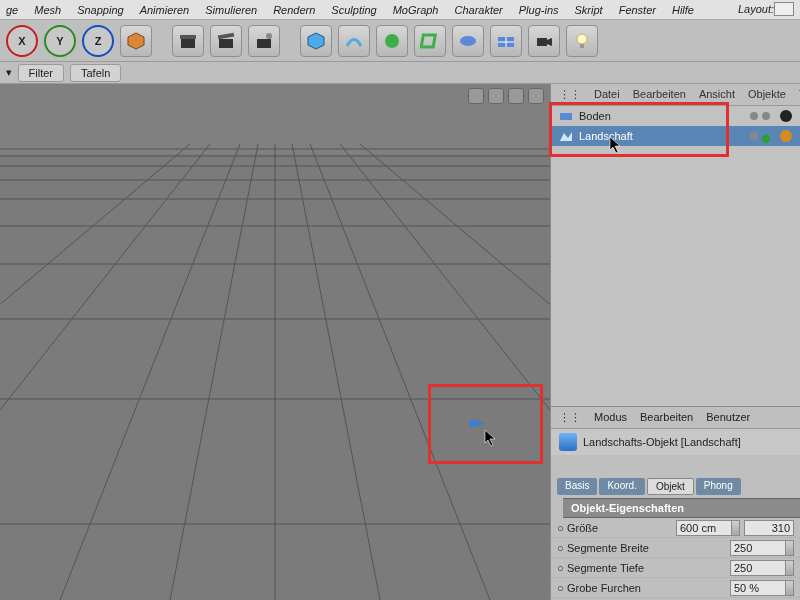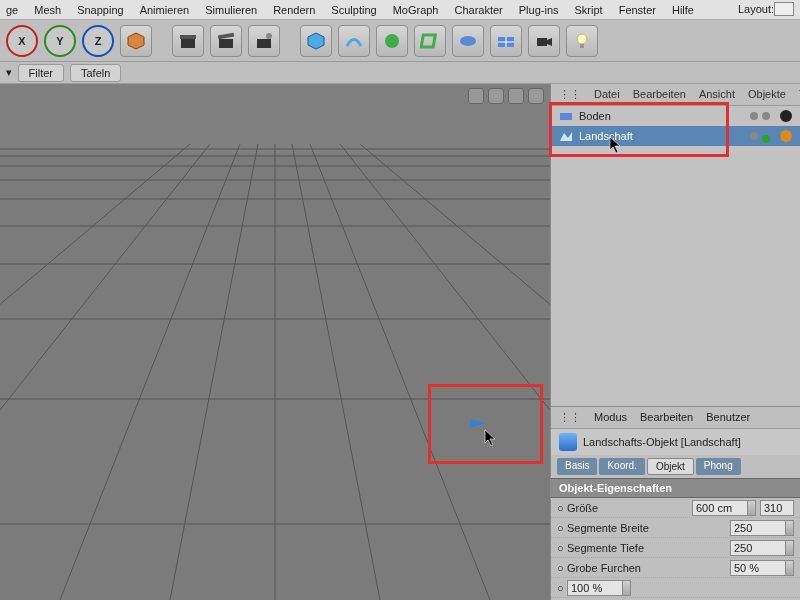--- a/index.html
+++ b/index.html
@@ -1,19 +1,19 @@
 <!DOCTYPE html>
 <html><head>
   <meta charset="utf-8">
   <style>
     * { margin:0; padding:0; box-sizing:border-box; font-family:Arial,Helvetica,sans-serif; font-size:11px; color:#222; }
     body { width:800px; height:600px; background:#bfbfbf; overflow:hidden; position:relative; }
 
     
-    .menubar { height:20px; display:flex; align-items:center; gap:16px; padding:0 6px; background:#e2e2e2; border-bottom:1px solid #aaa; }
+    .menubar { height:20px; display:flex; align-items:center; gap:16px; padding:0 6px; background:#e2e2e2; border-bottom:1px solid #aaa;font-style:italic; }
     .menubar span { cursor:default; }
 
     
     .toolbar { height:42px; background:#bfbfbf; border-bottom:1px solid #9a9a9a; display:flex; align-items:center; gap:6px; padding:0 6px; }
     .tb-btn { width:32px; height:32px; background:linear-gradient(#d7d7d7,#b7b7b7); border:1px solid #8f8f8f; border-radius:4px; display:flex; align-items:center; justify-content:center; }
     .tb-btn svg { width:20px; height:20px; }
     .axis { border-radius:50%; border:2px solid; background:#c8c8c8; font-weight:bold; display:flex; align-items:center; justify-content:center; }
     .axis.x { border-color:#c02020; color:#c02020;}
     .axis.y { border-color:#2a8a20; color:#2a8a20;}
     .axis.z { border-color:#1050c0; color:#1050c0;}
@@ -49,29 +49,29 @@
 
     
     .redbox { position:absolute; border:3px solid #e03030; pointer-events:none; }
 
     
     .am { border-top:1px solid #8a8a8a; flex:1; display:flex; flex-direction:column; }
     .am-top { display:flex; gap:13px; padding:4px 8px; border-bottom:1px solid #999; }
     .am-title { display:flex; align-items:center; gap:6px; padding:4px 8px; background:#c7c7c7; }
     .am-title .ico { width:18px; height:18px; background:linear-gradient(#6fb3f5,#2c6fc7); border-radius:3px; }
     .am-tabs { display:flex; gap:2px; padding:3px 6px; }
-    .tab { padding:2px 8px; background:#6f8aa5; color:#fff; border-radius:2px; font-size:10px; }
+    .tab { padding:2px 8px; background:#6f8aa5; color:#fff; border-radius:2px; font-size:10px;margin-top:20px; }
     .tab.active { background:#dcdcdc; color:#222; border:1px solid #888; }
-    .am-section-h { padding:3px 8px; background:#8b8b8b; color:#fff; font-weight:bold; border-top:1px solid #666; border-bottom:1px solid #666;}
+    .am-section-h { padding:3px 8px; background:#8b8b8b; color:#fff; font-weight:bold; border-top:1px solid #666; border-bottom:1px solid #666;margin-left:12px;}
     .prop-row { display:flex; align-items:center; height:20px; padding:0 6px; border-bottom:1px dotted #aaa; }
     .prop-row .bullet { width:10px; }
     .prop-row .plabel { flex:1; color:#222; }
     .prop-row .pfield { width:64px; height:16px; background:#e5e5e5; border:1px solid #8a8a8a; display:flex; align-items:center; justify-content:space-between; padding:0 3px; }
     .prop-row .pfield .spin { width:8px; height:100%; background:linear-gradient(#d0d0d0,#a8a8a8); border-left:1px solid #888; margin-right:-3px; }
-    .prop-row .pfield2 { width:34px; margin-left:4px;}
+    .prop-row .pfield2 { width:50px; margin-left:4px;justify-content:flex-end;}
 
     .cursor { position:absolute; width:14px; height:18px; pointer-events:none; }
     .cursor svg { width:14px; height:18px; }
 
     .layout-lbl { position:absolute; right:6px; top:2px; display:flex; align-items:center;}
     .layout-lbl .sel { width:20px; height:14px; background:#eee; border:1px solid #888;}
   </style>
 </head>
 <body>
 

